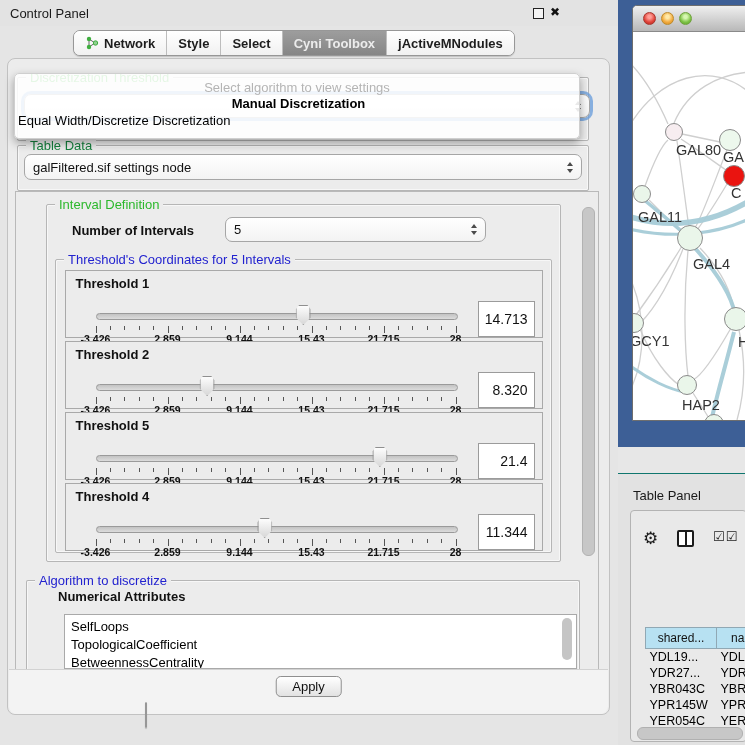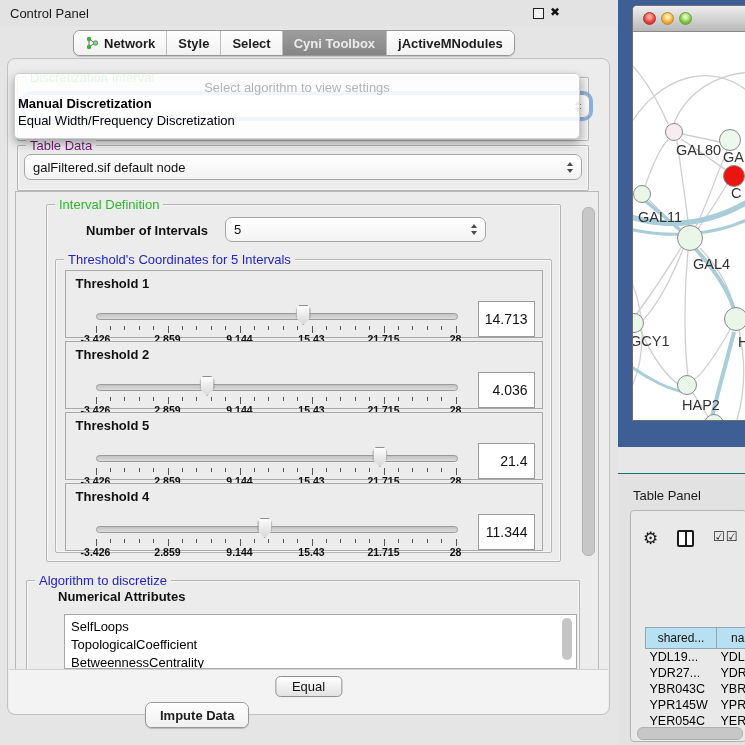--- a/index.html
+++ b/index.html
@@ -18,35 +18,35 @@
   .tab:first-child{border-left:none;}
   .tab.sel{background:linear-gradient(#9d9d9d,#868686);color:#ececec;}
   .neticon{width:14px;height:14px;display:inline-block;}
   .cp-outer{position:absolute;left:7px;top:58px;width:601px;height:655px;background:#ececec;
     border:1px solid #c2c2c2;border-radius:8px;}
   
   .group{position:absolute;border:1px solid #b6b6b6;border-radius:2px;box-shadow:inset 0 0 0 1px rgba(255,255,255,.6);}
   .gtitle{position:absolute;top:-8px;left:8px;font-size:13px;background:#ececec;padding:0 4px;white-space:nowrap;}
   .green{color:#2cb82c;}
   .blue{color:#2222cf;}
-  .dark{color:#701a75;}
+  .dark{color:#15803d;}
   
   .combo{position:absolute;display:flex;align-items:center;background:linear-gradient(#ffffff,#f3f3f3);
     border:1px solid #a6a6a6;border-radius:7px;font-size:13px;padding:0 8px;box-sizing:border-box;}
   .combo .val{flex:1;overflow:hidden;white-space:nowrap;}
   .stepper{display:flex;flex-direction:column;gap:3px;margin-left:4px;}
   .arr-up{width:0;height:0;border-left:3.5px solid transparent;border-right:3.5px solid transparent;border-bottom:4.5px solid #4a4a4a;}
   .arr-dn{width:0;height:0;border-left:3.5px solid transparent;border-right:3.5px solid transparent;border-top:4.5px solid #4a4a4a;}
   .focusring{box-shadow:0 0 0 3px rgba(110,160,220,.8);}
   
   .popup{position:absolute;left:6px;top:14px;width:564px;height:64px;background:rgba(255,255,255,.88);
     border:1px solid #cfcfcf;border-radius:5px;box-shadow:0 4px 10px rgba(0,0,0,.35);z-index:30;}
   .popup .hint{text-align:center;color:#b4b4b4;font-size:13px;margin-top:6px;}
   .popup .opt{font-size:13px;padding:1px 0 1px 3px;color:#000;}
-  .popup .opt.b{font-weight:bold;}
+  .popup .opt.b{font-weight:bold;text-align:center;}
   
   .scrollpane{position:absolute;left:7px;top:132px;width:582px;height:477px;border:1px solid #b9b9b9;
     background:#ececec;overflow:hidden;}
   .vthumb{position:absolute;left:566px;top:15px;width:11px;height:347px;background:#c7c7c7;
     border:1px solid #b2b2b2;border-radius:6px;}
   .bold13{font-size:13px;font-weight:bold;color:#111;}
   
   .thr-panel{position:relative;margin:0 auto;width:478px;height:68px;border:1px solid #a9a9a9;background:#ececec;box-sizing:border-box;}
   .thr-label{position:absolute;left:10px;top:5px;font-size:13px;font-weight:bold;}
   .slider{position:absolute;left:30px;top:34px;width:360px;height:34px;}
@@ -144,53 +144,53 @@
           <span>Cyni Toolbox</span>
         </div>
       <div class="tab">
           <span>jActiveMNodules</span>
         </div>
     </div>
 
     <div class="cp-outer">
 
       <div class="group" style="left:9px;top:18px;width:570px;height:62px;">
-        <span class="gtitle green">Discretization Interval</span>
+        <span class="gtitle green">Discretization Threshold</span>
         <div class="combo focusring" style="left:6px;top:16px;width:566px;height:24px;">
           <span class="val"></span>
           <span class="stepper">
               <span class="arr-up"></span>
               <span class="arr-dn"></span>
             </span>
         </div>
       </div>
 
       <div class="popup">
         <div class="hint">Select algorithm to view settings</div>
         <div class="opt b">Manual Discretization</div>
-        <div class="opt">Equal Width/Frequency Discretization</div>
+        <div class="opt">Equal Width/Discretize Discretization</div>
       </div>
 
       <div class="group" style="left:9px;top:86px;width:570px;height:44px;">
         <span class="gtitle dark">Table Data</span>
         <div class="combo" style="left:6px;top:8px;width:558px;height:26px;">
-          <span class="val">galFiltered.sif default node</span>
+          <span class="val">galFiltered.sif settings node</span>
           <span class="stepper">
               <span class="arr-up"></span>
               <span class="arr-dn"></span>
             </span>
         </div>
       </div>
 
       <div class="scrollpane">
 
         <div class="group" style="left:30px;top:12px;width:513px;height:356px;">
           <span class="gtitle green">Interval Definition</span>
 
-          <span class="bold13" style="position:absolute;left:39px;top:18px;">Number of Intervals</span>
+          <span class="bold13" style="position:absolute;left:25px;top:18px;">Number of Intervals</span>
           <div class="combo" style="left:178px;top:12px;width:261px;height:25px;">
             <span class="val">5</span>
             <span class="stepper">
                 <span class="arr-up"></span>
                 <span class="arr-dn"></span>
               </span>
           </div>
 
           <div class="group" style="left:8px;top:54px;width:495px;height:292px;">
             <span class="gtitle blue">Threshold's Coordinates for 5 Intervals</span>
@@ -276,21 +276,21 @@
                     </div>
                   <div class="ticklabels">
                       <span style="left: 0%;">-3.426</span>
                       <span style="left: 20%;">2.859</span>
                       <span style="left: 40%;">9.144</span>
                       <span style="left: 60%;">15.43</span>
                       <span style="left: 80%;">21.715</span>
                       <span style="left: 100%;">28</span>
                     </div>
                 </div>
-                <div class="valuebox">4.036</div>
+                <div class="valuebox">8.320</div>
               </div>
 
               <div class="thr-panel">
                 <div class="thr-label">Threshold 5</div>
                 <div class="slider">
                   <div class="track"></div>
                   <div class="thumb" style="left: 78.9983%;"></div>
                   <div class="ticks">
                       <div class="tick major" style="left: 0%;"></div>
                       <div class="tick" style="left: 4%;"></div>
@@ -387,28 +387,25 @@
             <div class="attr-item">SelfLoops</div>
             <div class="attr-item">TopologicalCoefficient</div>
             <div class="attr-item">BetweennessCentrality</div>
           </div>
         <div class="list-scroll"></div>
 
         <div class="vthumb"></div>
       </div>
 
       <div class="apply-strip">
-        <button class="apply-btn">Equal</button>
+        <button class="apply-btn">Apply</button>
       </div>
     </div>
 
     <div class="bottom-tabs">
-      <div class="btab">
-          <span>Impute Data</span>
-        </div>
     </div>
   </div>
 
   <div class="desktop">
     <div class="net-window">
       <div class="net-titlebar">
         <span class="light red"></span>
         <span class="light yellow"></span>
         <span class="light green"></span>
       </div>

